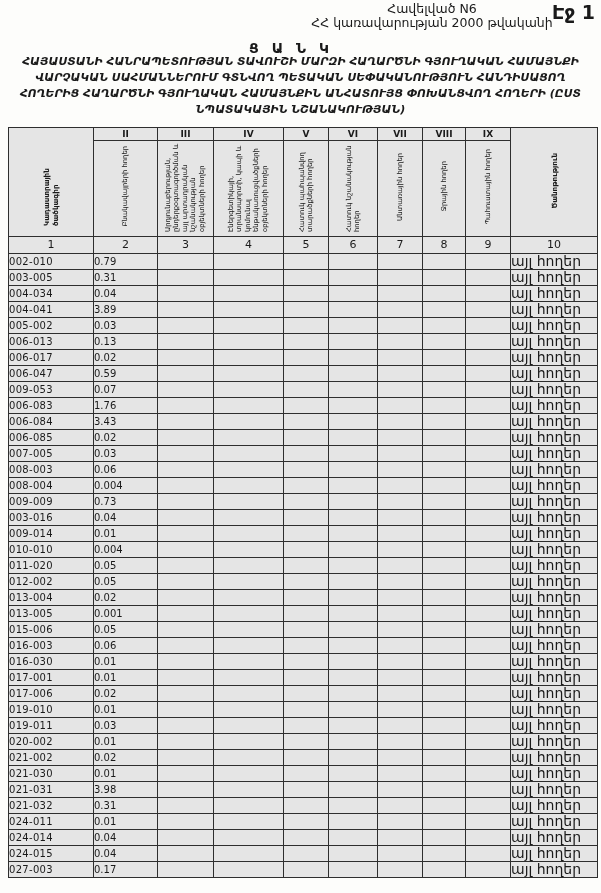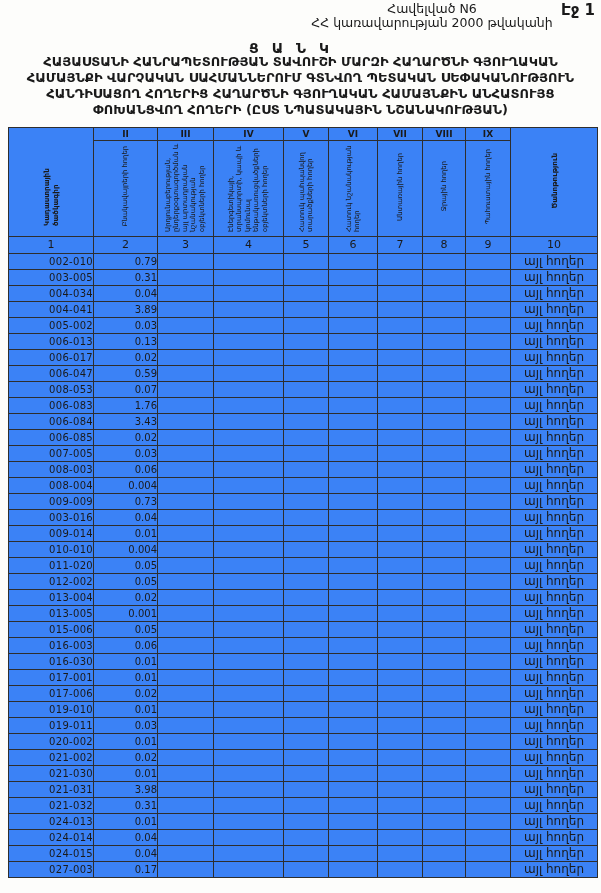--- a/index.html
+++ b/index.html
@@ -9,39 +9,39 @@
     font-family:"DejaVu Sans", sans-serif;
     color:#1a1a1a;
     -webkit-font-smoothing:none;
   }
   .sheet {
     position:relative; width:601px; height:893px;
     background:#fdfdfb; overflow:hidden;
   }
   .page-label {
     position:absolute; top:1px; right:6px;
-    font-weight:bold; font-size:15px;
+    font-weight:bold; font-size:19px;
   }
   .appendix {
     position:absolute; top:2px; left:263px; width:338px;
     text-align:center; font-weight:normal; font-size:12.5px; line-height:1.12;
   }
   .cank {
     position:absolute; top:40px; left:12px; width:558px;
     text-align:center; font-weight:bold; font-size:14px; letter-spacing:4px;
   }
   .doc-title {
     position:absolute; top:54px; left:9px; width:583px;
-    text-align:center; font-weight:bold; font-size:13px; line-height:16px;
+    text-align:center; font-weight:bold; font-size:11px; line-height:16px;font-style:italic;
   }
   table.land {
     position:absolute; top:127px; left:8px;
     border-collapse:collapse; table-layout:fixed;
     width:589px;
-    background:#3b82f6;
+    background:#e5e5e5;
   }
   table.land th, table.land td {
     border:1px solid #2e2e2e;
     padding:0; margin:0;
     overflow:hidden;
     font-weight:normal;
   }
   tr.roman-row th { height:12px; font-size:9px; line-height:12px; text-align:center; font-weight:bold; }
   tr.vert-row th { height:95px; }
   th.vert { vertical-align:middle; text-align:center; }
@@ -50,23 +50,23 @@
     writing-mode:vertical-rl;
     transform:rotate(180deg);
     font-size:6.8px; line-height:1.25;
     max-height:91px;
     text-align:left;
     white-space:normal;
   }
   th.vert-tall .vtext { font-size:7.2px; }
   tr.num-row th { height:16px; font-size:11px; line-height:16px; text-align:center; }
   tbody td { height:15px; font-size:10px; line-height:15px; }
-  td.code { text-align:right; padding-left:3px; letter-spacing:0.3px; }
-  td.val  { text-align:right; }
-  td.note { text-align:center; padding-left:3px; font-size:12px; }
+  td.code { text-align:left; padding-left:3px; letter-spacing:0.3px; }
+  td.val  { text-align:left; }
+  td.note { text-align:left; padding-left:3px; font-size:14px; }
 </style>
 </head>
 <body>
 
 <div class="sheet">
 
   <div class="page-label">Էջ 1</div>
 
   <div class="appendix">
     <div>Հավելված N6</div>
@@ -217,21 +217,21 @@
       <td></td>
       <td></td>
       <td></td>
       <td></td>
       <td></td>
       <td></td>
       <td></td>
       <td class="note">այլ հողեր</td>
     </tr>
         <tr>
-      <td class="code">008-053</td>
+      <td class="code">009-053</td>
       <td class="val">0.07</td>
       <td></td>
       <td></td>
       <td></td>
       <td></td>
       <td></td>
       <td></td>
       <td></td>
       <td class="note">այլ հողեր</td>
     </tr>
@@ -541,21 +541,21 @@
       <td></td>
       <td></td>
       <td></td>
       <td></td>
       <td></td>
       <td></td>
       <td></td>
       <td class="note">այլ հողեր</td>
     </tr>
         <tr>
-      <td class="code">024-013</td>
+      <td class="code">024-011</td>
       <td class="val">0.01</td>
       <td></td>
       <td></td>
       <td></td>
       <td></td>
       <td></td>
       <td></td>
       <td></td>
       <td class="note">այլ հողեր</td>
     </tr>

